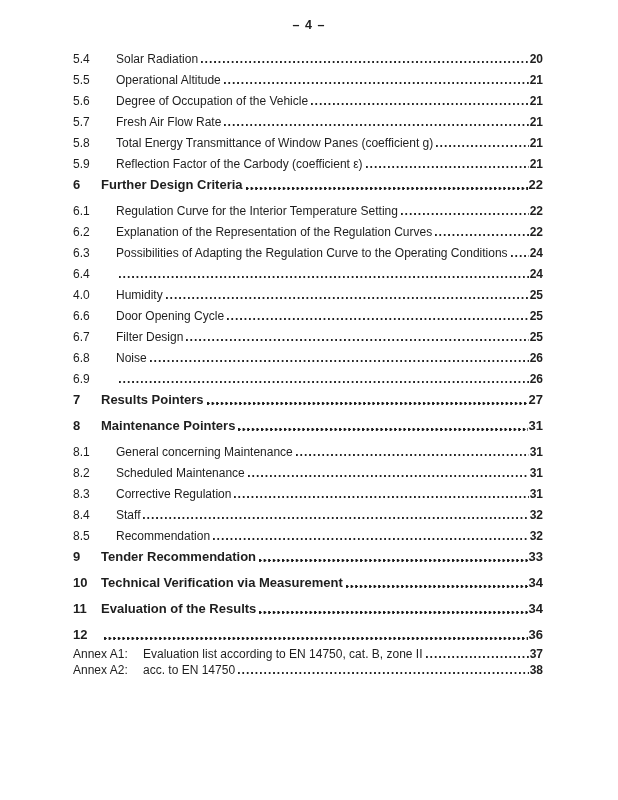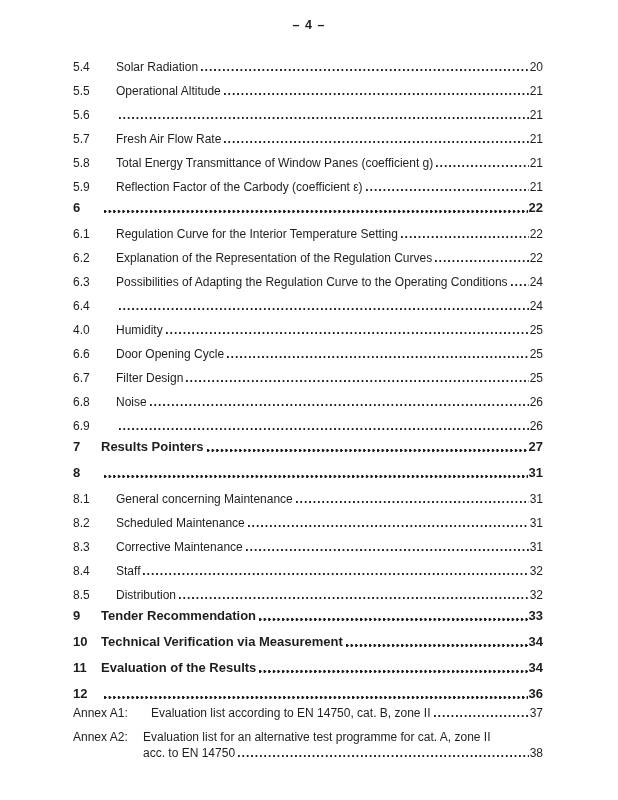--- a/index.html
+++ b/index.html
@@ -26,58 +26,58 @@
   }
   .toc {
     margin-left: 73px;
     width: 470px;
     padding-top: 18px;
     font-size: 12px;
   }
   .row {
     display: flex;
     line-height: 16px;
-    margin: 8px 0 5px 0;
+    margin: 0 0 5px 0;
     justify-content: space-between;
   }
   .row .num {
     flex: 0 0 43px;
     white-space: nowrap;
   }
   .row .body { flex: 1; min-width: 0; }
   .line { display: flex; }
   .title { white-space: nowrap; }
   .leader {
     flex: 1;
     min-width: 6px;
     margin: 0 1px 0 3px;
     background-image: radial-gradient(circle at 1.1px 1.1px, #222222 1.05px, rgba(0,0,0,0) 1.2px);
     background-repeat: repeat-x;
     background-position: left bottom 3.2px;
     background-size: 4.4px 2.4px;
   }
-  .pagenum { white-space: nowrap; }
+  .pagenum { white-space: nowrap; font-weight: bold; }
 
   
   .row.main {
     font-weight: 700;
     font-size: 13px;
     margin-top: 1px;
     margin-bottom: 10px;
   }
   .row.main .num { flex-basis: 28px; }
   .row.main .leader {
     background-image: radial-gradient(circle at 1.2px 1.2px, #1a1a1a 1.2px, rgba(0,0,0,0) 1.35px);
     background-size: 4.6px 2.6px;
   }
 
   
   .row.annex { margin-bottom: 0; }
   .row.annex .num { flex-basis: 70px; }
-  .row.main + .row.annex { margin-top: -7px; gap: 8px; }
+  .row.main + .row.annex { margin-top: -7px; }
 </style>
 </head>
 <body>
 
 <div class="page">
   <div class="page-header">– 4 –</div>
   <div class="toc" id="toc">
   <div class="row sub">
     <span class="num">5.4</span>
     <span class="body">
@@ -97,20 +97,21 @@
         <span class="leader"></span>
         <span class="pagenum">21</span>
       </span>
     </span>
   </div>
 
   <div class="row sub">
     <span class="num">5.6</span>
     <span class="body">
       <span class="line line1">
+        <span class="title">Degree of Occupation of the Vehicle</span>
         <span class="leader"></span>
         <span class="pagenum">21</span>
       </span>
     </span>
   </div>
 
   <div class="row sub">
     <span class="num">5.7</span>
     <span class="body">
       <span class="line line1">
@@ -140,20 +141,21 @@
         <span class="leader"></span>
         <span class="pagenum">21</span>
       </span>
     </span>
   </div>
 
   <div class="row main">
     <span class="num">6</span>
     <span class="body">
       <span class="line line1">
+        <span class="title">Further Design Criteria</span>
         <span class="leader"></span>
         <span class="pagenum">22</span>
       </span>
     </span>
   </div>
 
   <div class="row sub">
     <span class="num">6.1</span>
     <span class="body">
       <span class="line line1">
@@ -258,20 +260,21 @@
         <span class="leader"></span>
         <span class="pagenum">27</span>
       </span>
     </span>
   </div>
 
   <div class="row main">
     <span class="num">8</span>
     <span class="body">
       <span class="line line1">
+        <span class="title">Maintenance Pointers</span>
         <span class="leader"></span>
         <span class="pagenum">31</span>
       </span>
     </span>
   </div>
 
   <div class="row sub">
     <span class="num">8.1</span>
     <span class="body">
       <span class="line line1">
@@ -290,21 +293,21 @@
         <span class="leader"></span>
         <span class="pagenum">31</span>
       </span>
     </span>
   </div>
 
   <div class="row sub">
     <span class="num">8.3</span>
     <span class="body">
       <span class="line line1">
-        <span class="title">Corrective Maintenance</span>
+        <span class="title">Corrective Regulation</span>
         <span class="leader"></span>
         <span class="pagenum">31</span>
       </span>
     </span>
   </div>
 
   <div class="row sub">
     <span class="num">8.4</span>
     <span class="body">
       <span class="line line1">
@@ -312,21 +315,21 @@
         <span class="leader"></span>
         <span class="pagenum">32</span>
       </span>
     </span>
   </div>
 
   <div class="row sub">
     <span class="num">8.5</span>
     <span class="body">
       <span class="line line1">
-        <span class="title">Distribution</span>
+        <span class="title">Recommendation</span>
         <span class="leader"></span>
         <span class="pagenum">32</span>
       </span>
     </span>
   </div>
 
   <div class="row main">
     <span class="num">9</span>
     <span class="body">
       <span class="line line1">
@@ -376,24 +379,20 @@
         <span class="title">Evaluation list according to EN 14750, cat. B, zone II</span>
         <span class="leader"></span>
         <span class="pagenum">37</span>
       </span>
     </span>
   </div>
 
   <div class="row annex">
     <span class="num">Annex A2:</span>
     <span class="body">
-      <span class="line line1">
-        <span class="title">Evaluation list for an alternative test programme for cat. A, zone II</span>
-
-      </span>
     <span class="line line2">
             <span class="title">acc. to EN 14750</span>
             <span class="leader"></span>
             <span class="pagenum">38</span>
           </span>
         </span>
   </div>
 </div>
 </div>
 

